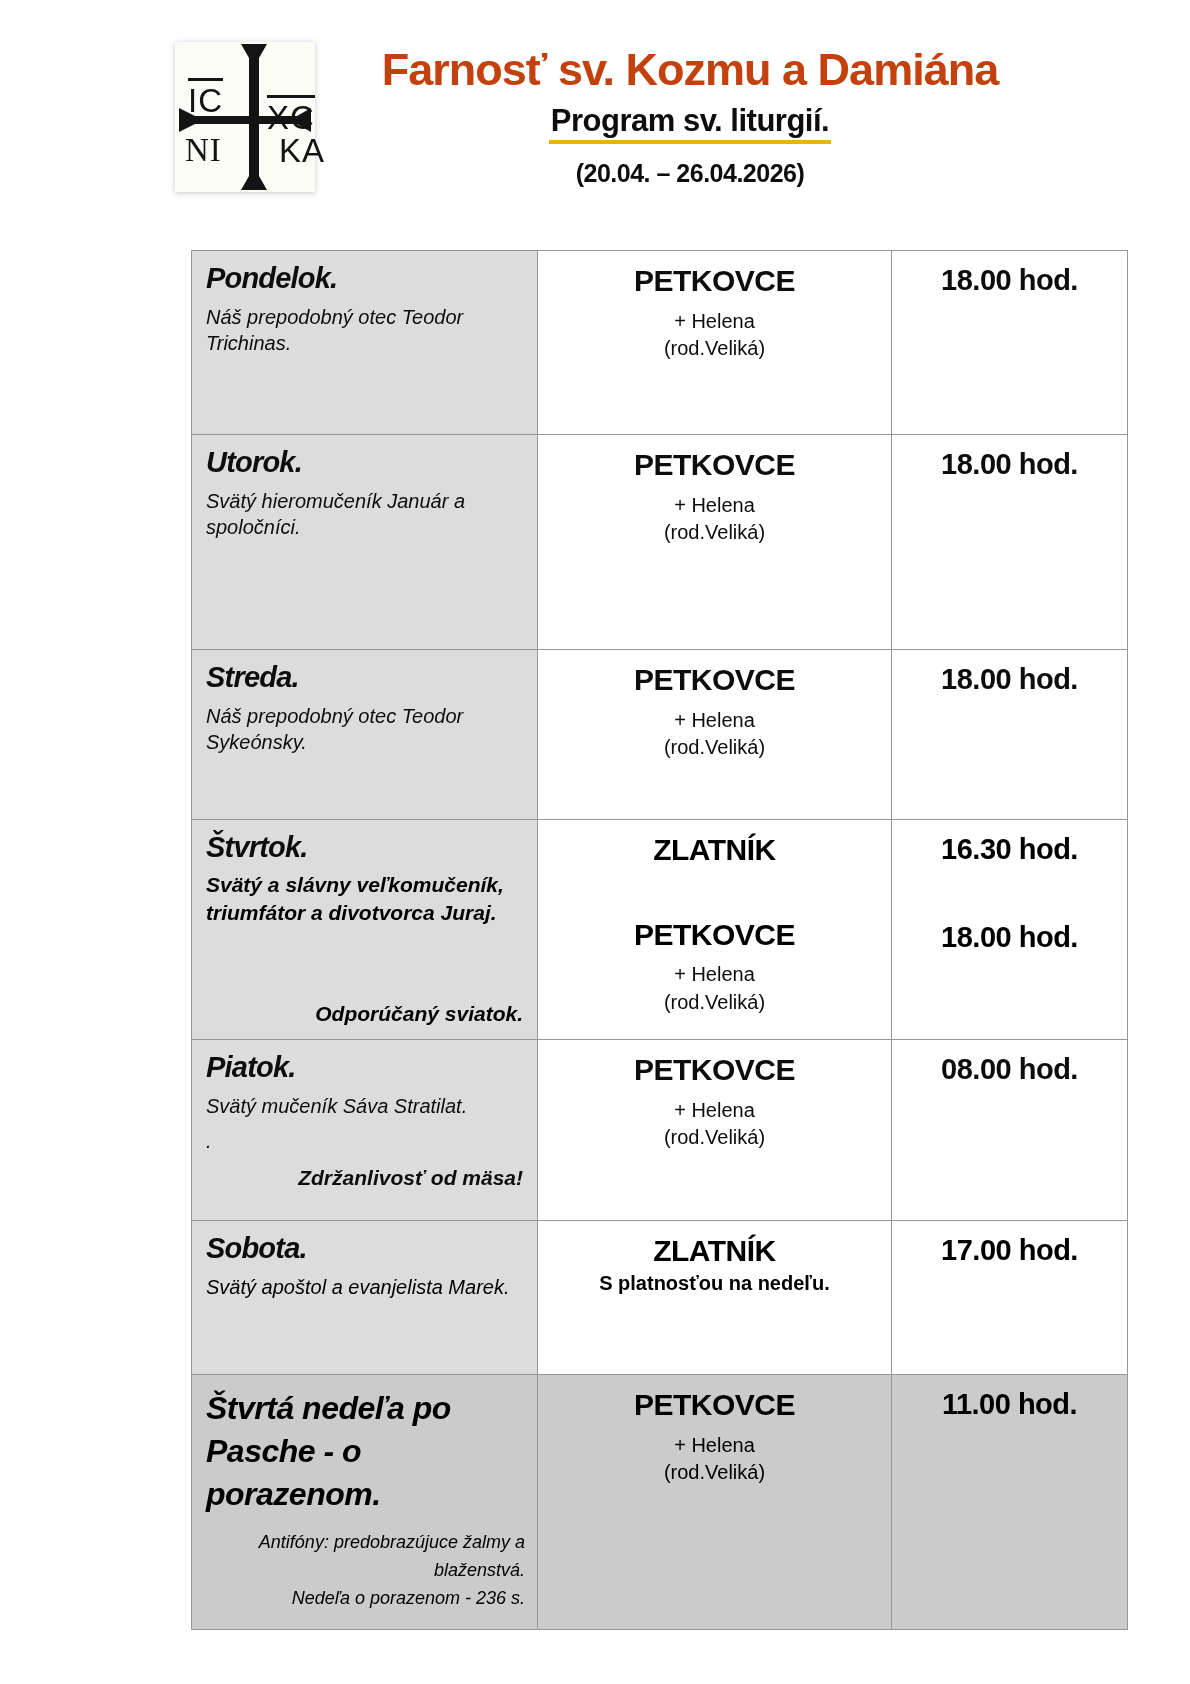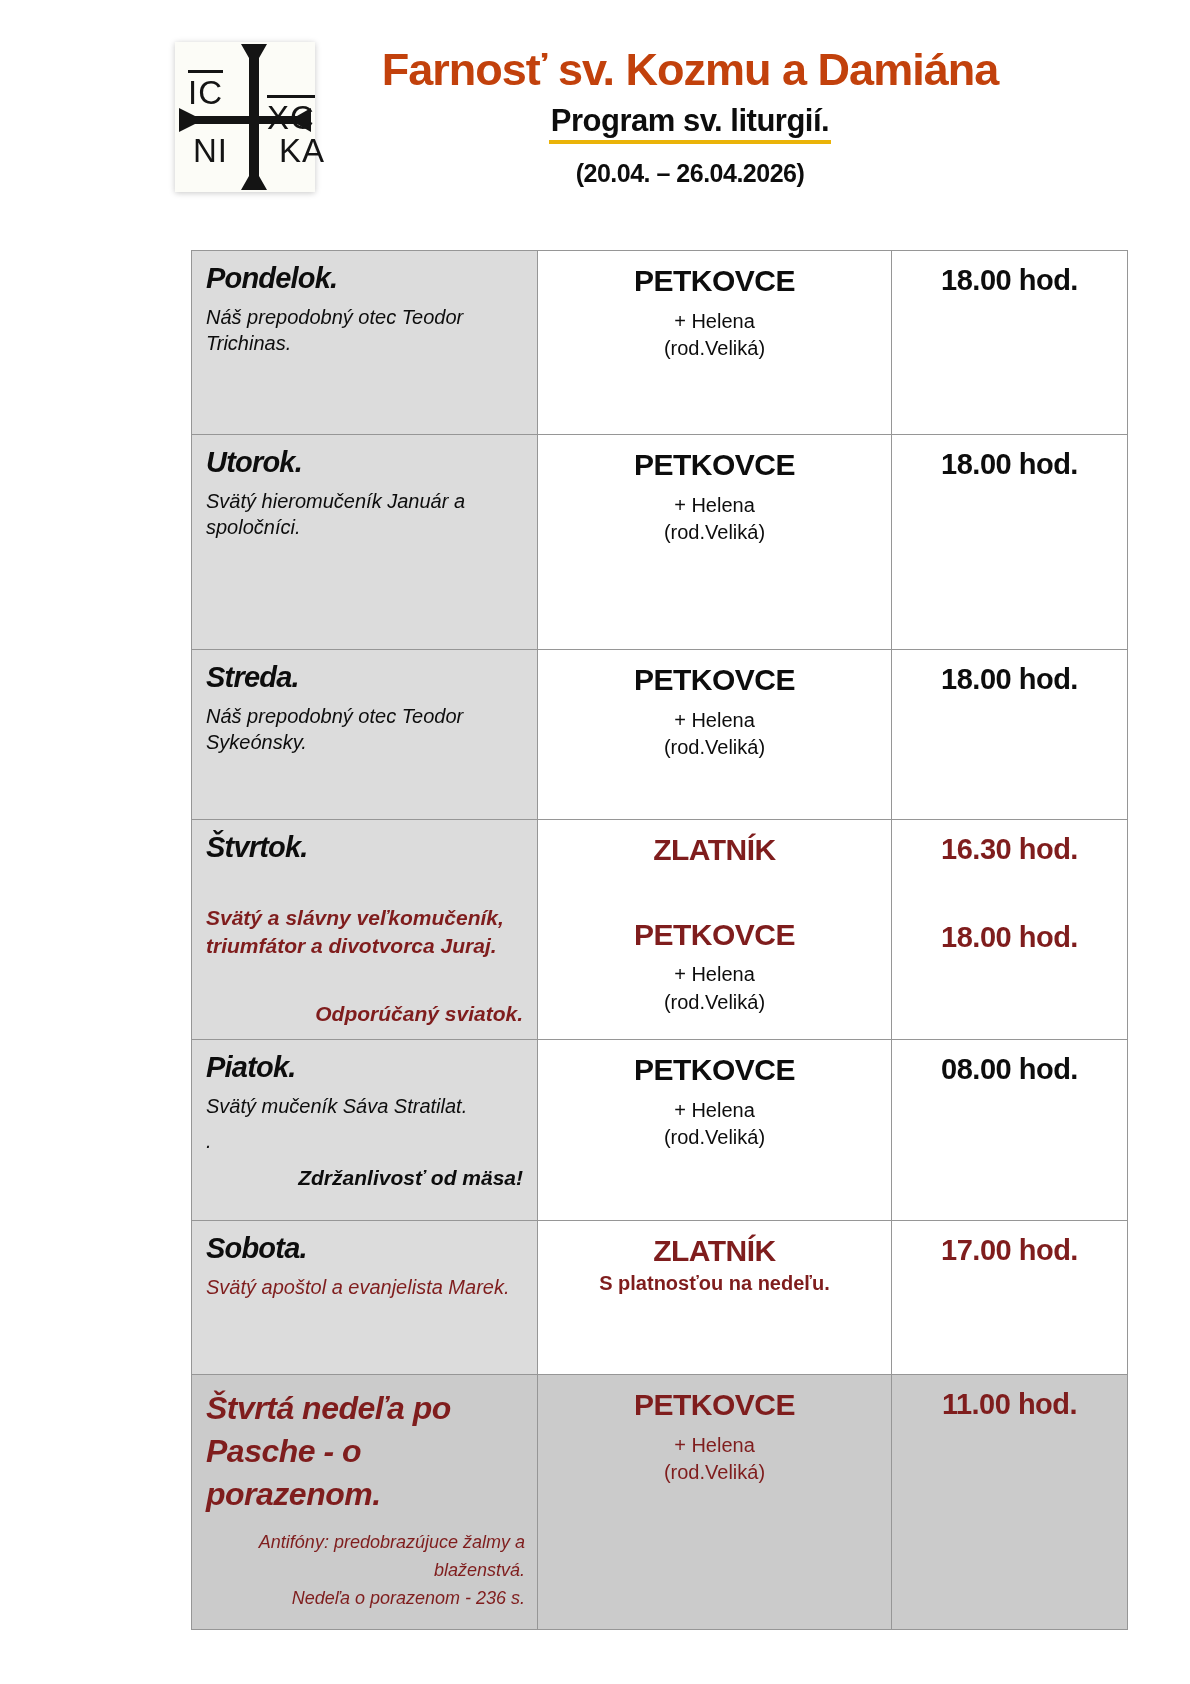--- a/index.html
+++ b/index.html
@@ -14,23 +14,23 @@
   .logo {
     position:relative; width:140px; height:150px;
     background:#fcfcf7; box-shadow:0 1px 6px rgba(0,0,0,.22);
   }
   .logo svg { position:absolute; left:0; top:0; }
   .logo-letter {
     position:absolute; font-size:33px; color:#141414; letter-spacing:1px;
     font-family:"Liberation Sans", sans-serif;
   }
   .overlined { border-top:3px solid #141414; padding-top:1px; }
-  .l-ic { left:13px;  top:32px; }
+  .l-ic { left:13px;  top:40px; }
   .l-xc { left:92px;  top:24px;margin-top:33px; }
-  .l-ni { left:18px;  top:90px; }
+  .l-ni { left:10px;  top:90px;font-family:Liberation Serif, serif; }
   .l-ka { left:104px;  top:90px; }
   .logo-reflection {
     position:absolute; left:175px; top:194px; width:140px; height:52px;
     overflow:hidden; opacity:.32; pointer-events:none;
   }
 
   .header-text { position:absolute; left:240px; top:44px; width:900px; text-align:center; }
   .page-title  { font-size:45px; font-weight:bold; letter-spacing:-1px; color:#c2410c; }
   .page-subtitle {
     display:inline-block; font-size:31px; font-weight:bold; margin-top:7px;
@@ -51,40 +51,40 @@
   .day-cell   { background:#dcdcdc; padding:12px 8px 6px 14px; }
   .place-cell { background:#ffffff; text-align:center; padding:13px 6px 0 6px; }
   .time-cell  { background:#ffffff; text-align:center; padding:13px 4px 0 4px; }
 
   tr.r1 td { height:184px; } tr.r2 td { height:215px; } tr.r3 td { height:170px; }
   tr.r4 td { height:220px; } tr.r5 td { height:181px; } tr.r6 td { height:154px; }
   tr.r7 td { height:255px; }
   tr.r7 .day-cell, tr.r7 .place-cell, tr.r7 .time-cell { background:#cbcbcb; }
 
   .cell-flex { display:flex; flex-direction:column; }
-  tr.r4 .cell-flex { height:198px;gap:33px; } tr.r5 .cell-flex { height:160px; }
+  tr.r4 .cell-flex { height:198px; } tr.r5 .cell-flex { height:160px; }
   tr.r7 .cell-flex { height:232px; }
 
   .day  { font-size:29px; font-weight:bold; font-style:italic; letter-spacing:-0.8px; line-height:1.1; }
   .desc { font-size:20px; font-style:italic; margin-top:9px; line-height:1.33; }
   .desc-strong { font-size:21px; font-style:italic; font-weight:bold; margin-top:7px; line-height:1.33; }
   .cell-note { margin-top:auto; text-align:right; font-style:italic; font-weight:bold; font-size:21px; padding:0 6px 4px 0; }
   .note-gap  { padding-bottom:22px; }
 
   .place { font-size:30px; font-weight:bold; letter-spacing:-0.5px; line-height:1.15; }
   .place-sub { font-size:20px; font-weight:bold; margin-top:3px; }
   .intent { font-size:20px; margin-top:9px; line-height:1.38; }
   .svc2 { margin-top:50px; }
   .time { font-size:29px; font-weight:bold; letter-spacing:-0.5px; line-height:1.15; }
   .time2 { margin-top:55px; }
 
   tr.r7 .day { font-size:32px; line-height:1.35; letter-spacing:-0.5px; }
   .sunday-notes { margin-top:auto; text-align:right; font-style:italic; font-size:18px; line-height:1.55; padding:0 4px 6px 0; }
 
-  .red { color:#7f1d1d; }
+  .red { color:#000000; }
 </style>
 </head>
 <body>
 
 <div class="logo-wrap">
   <div class="logo">
     <svg width="140" height="150" viewBox="0 0 140 150">
       <polygon fill="#141414" points="66,2 92,2 84,16 84,134 92,148 66,148 74,134 74,16"></polygon>
       <polygon fill="#141414" points="4,66 20,74 122,74 136,66 136,90 122,82 20,82 4,90"></polygon>
     </svg>

